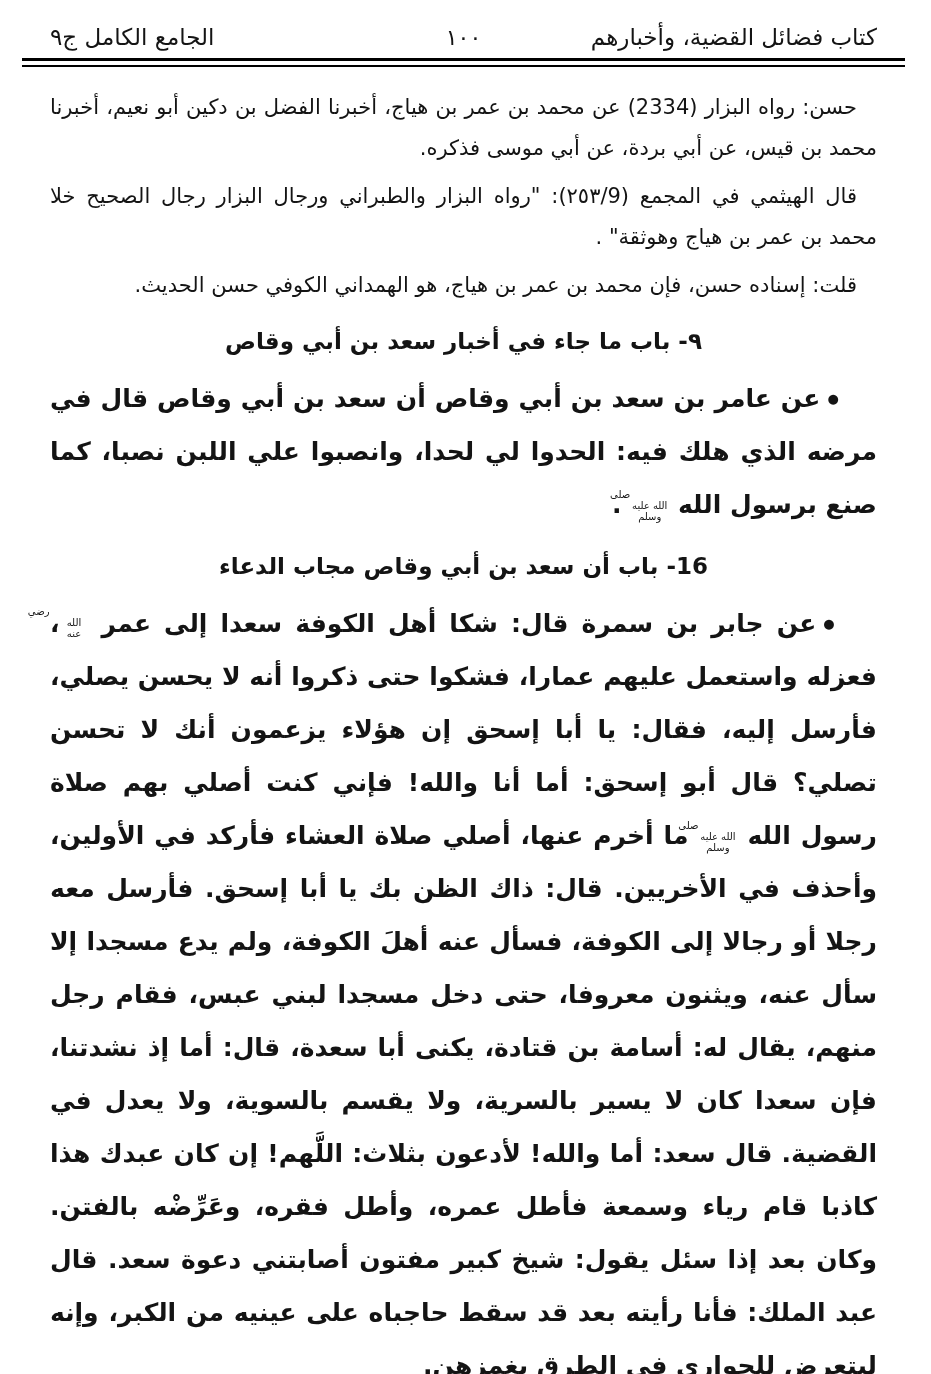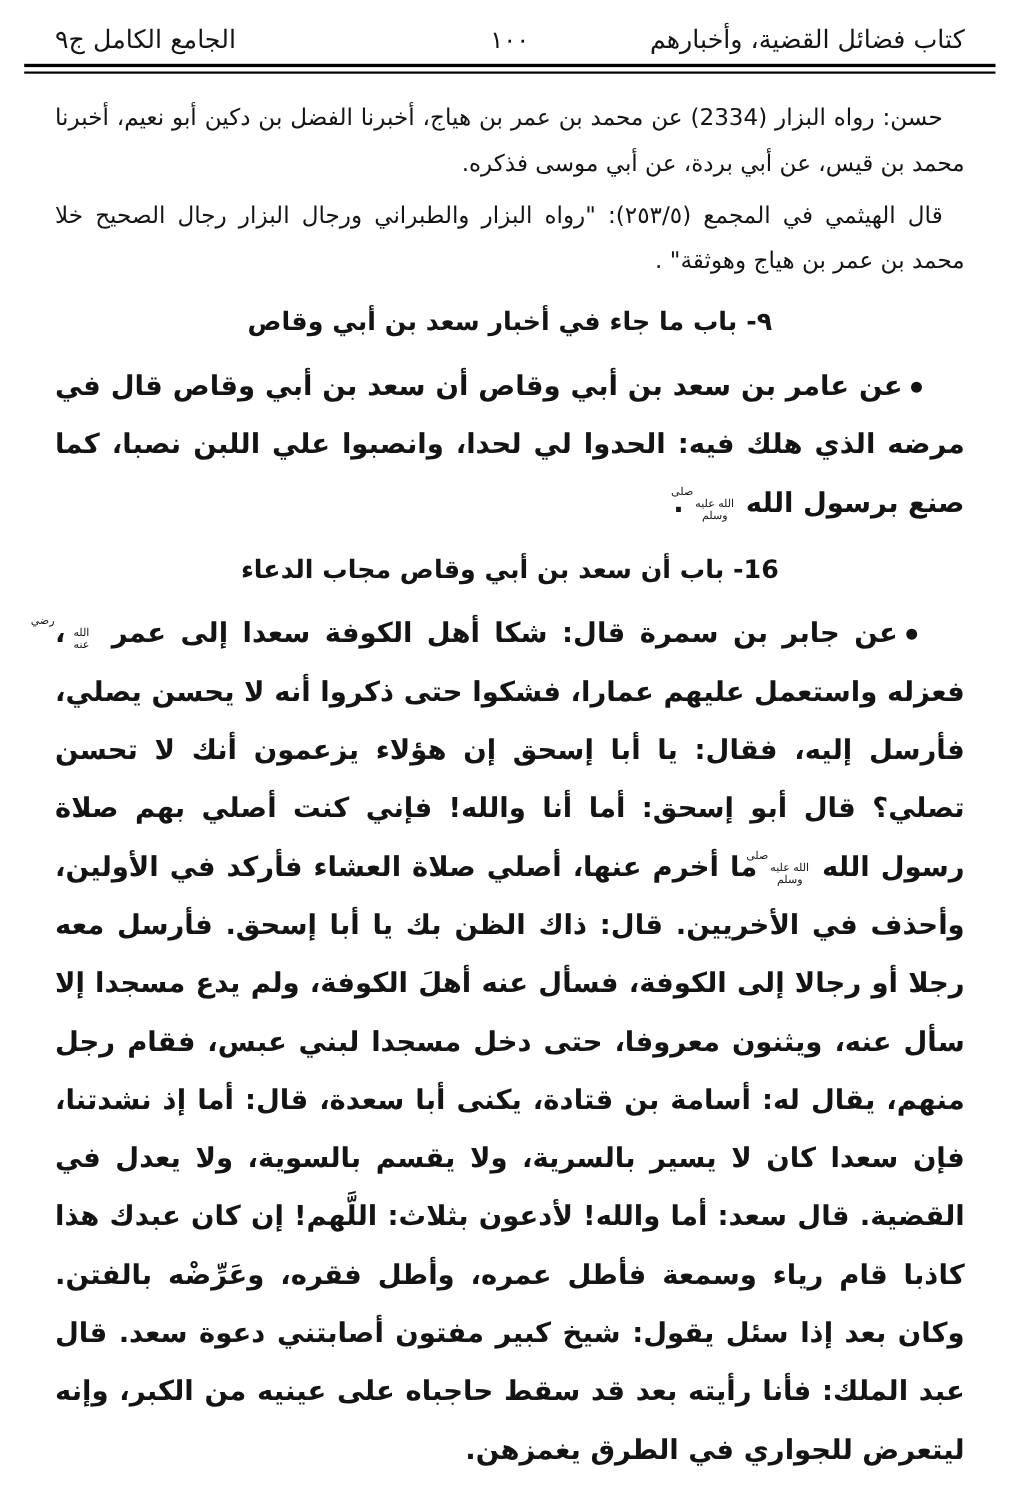--- a/index.html
+++ b/index.html
@@ -54,20 +54,21 @@
   <div class="page-header">
     <span class="h-right">كتاب فضائل القضية، وأخبارهم</span>
     <span class="h-center">١٠٠</span>
     <span class="h-left">الجامع الكامل ج٩</span>
   </div>
 
   <div class="rule"></div>
 
   <div class="content">
       <p class="takhrij">حسن: رواه البزار (2334) عن محمد بن عمر بن هياج، أخبرنا الفضل بن دكين أبو نعيم، أخبرنا محمد بن قيس، عن أبي بردة، عن أبي موسى فذكره.</p>
-      <p class="takhrij">قال الهيثمي في المجمع (٢٥٣/٥): "رواه البزار والطبراني ورجال البزار رجال الصحيح خلا محمد بن عمر بن هياج وهوثقة" .</p>
+      <p class="takhrij">قال الهيثمي في المجمع (٢٥٣/9): "رواه البزار والطبراني ورجال البزار رجال الصحيح خلا محمد بن عمر بن هياج وهوثقة" .</p>
+      <p class="takhrij">قلت: إسناده حسن، فإن محمد بن عمر بن هياج، هو الهمداني الكوفي حسن الحديث.</p>
       <h2 class="heading">٩-  باب ما جاء في أخبار سعد بن أبي وقاص</h2>
       <p class="hadith"><span class="bullet">●</span>عن عامر بن سعد بن أبي وقاص أن سعد بن أبي وقاص قال في مرضه الذي هلك فيه: الحدوا لي لحدا، وانصبوا علي اللبن نصبا، كما صنع برسول الله <span class="hon">صلى الله عليه وسلم</span> .</p>
       <h2 class="heading">16- باب أن سعد بن أبي وقاص مجاب الدعاء</h2>
       <p class="hadith"><span class="bullet">●</span>عن جابر بن سمرة قال: شكا أهل الكوفة سعدا إلى عمر <span class="hon small">رضي الله عنه</span>، فعزله واستعمل عليهم عمارا، فشكوا حتى ذكروا أنه لا يحسن يصلي، فأرسل إليه، فقال: يا أبا إسحق إن هؤلاء يزعمون أنك لا تحسن تصلي؟ قال أبو إسحق: أما أنا والله! فإني كنت أصلي بهم صلاة رسول الله <span class="hon">صلى الله عليه وسلم</span> ما أخرم عنها، أصلي صلاة العشاء فأركد في الأولين، وأحذف في الأخريين. قال: ذاك الظن بك يا أبا إسحق. فأرسل معه رجلا أو رجالا إلى الكوفة، فسأل عنه أهلَ الكوفة، ولم يدع مسجدا إلا سأل عنه، ويثنون معروفا، حتى دخل مسجدا لبني عبس، فقام رجل منهم، يقال له: أسامة بن قتادة، يكنى أبا سعدة، قال: أما إذ نشدتنا، فإن سعدا كان لا يسير بالسرية، ولا يقسم بالسوية، ولا يعدل في القضية. قال سعد: أما والله! لأدعون بثلاث: اللَّهم! إن كان عبدك هذا كاذبا قام رياء وسمعة فأطل عمره، وأطل فقره، وعَرِّضْه بالفتن. وكان بعد إذا سئل يقول: شيخ كبير مفتون أصابتني دعوة سعد. قال عبد الملك: فأنا رأيته بعد قد سقط حاجباه على عينيه من الكبر، وإنه ليتعرض للجواري في الطرق يغمزهن.</p>
     </div>
 
 </div>
 
 </body></html>

